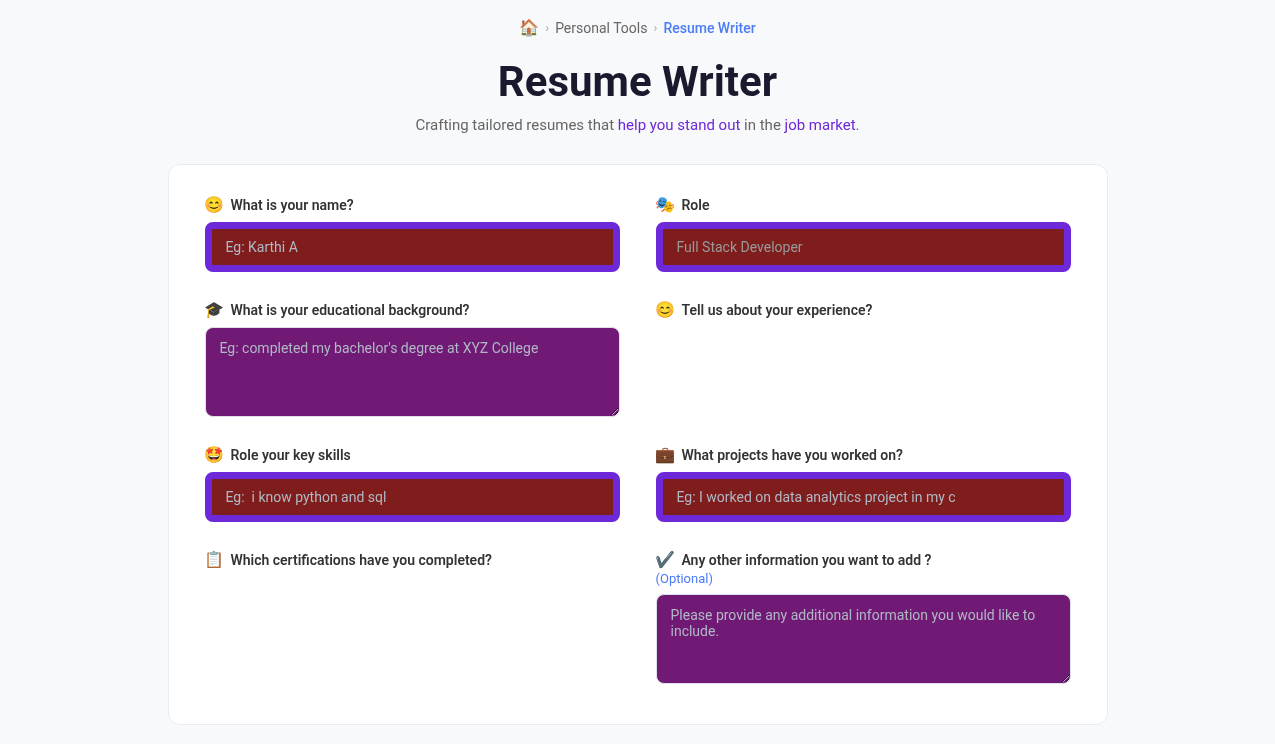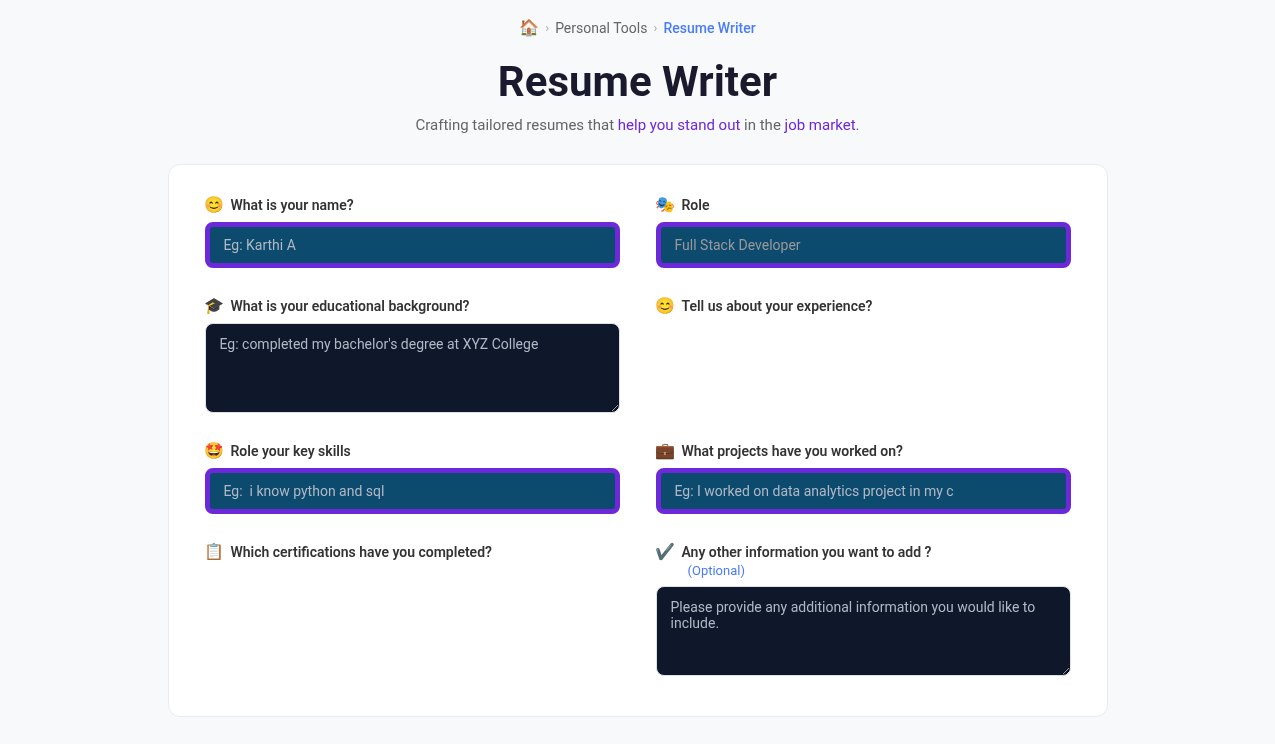--- a/index.html
+++ b/index.html
@@ -95,42 +95,42 @@
       gap: 6px;
     }
 
     .form-label .emoji {
       font-size: 16px;
     }
 
     .form-input {
       width: 100%;
       padding: 10px 14px;
-      border: 5px solid #6d28d9;
+      border: 7px solid #6d28d9;
       border-radius: 8px;
       font-size: 14px;
       color: #999;
-      background: #0c4a6e;
+      background: #7f1d1d;
       outline: none;
       transition: border-color 0.2s;
       font-family: inherit;
     }
 
     .form-input::placeholder {
       color: #b0b8c5;
     }
 
     .form-textarea {
       width: 100%;
       padding: 12px 14px;
       border: 1px solid #dde2ea;
       border-radius: 8px;
       font-size: 14px;
       color: #999;
-      background: #0f172a;
+      background: #701a75;
       outline: none;
       resize: vertical;
       min-height: 90px;
       font-family: inherit;
       transition: border-color 0.2s;
     }
 
     .form-textarea::placeholder {
       color: #b0b8c5;
     }
@@ -145,21 +145,20 @@
       display: flex;
       align-items: center;
       gap: 6px;
     }
 
     .subtitle-row {
       font-size: 13px;
       font-weight: 400;
       color: #4a7cf7;
       padding-left: 0;
-      margin-left: 32px;
     }
   </style>
 </head>
 <body>
 
 <div class="breadcrumb">
   <span class="breadcrumb-home">🏠</span>
   <span class="breadcrumb-sep">›</span>
   <span class="breadcrumb-link">Personal Tools</span>
   <span class="breadcrumb-sep">›</span>

